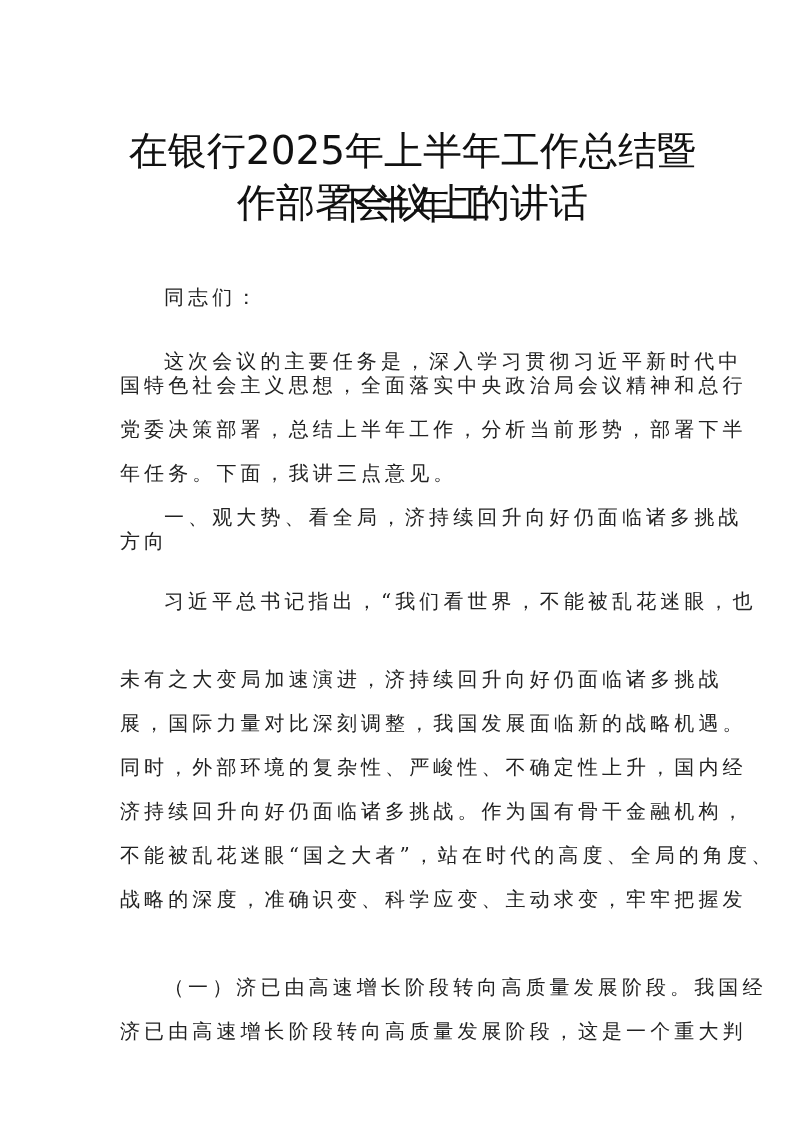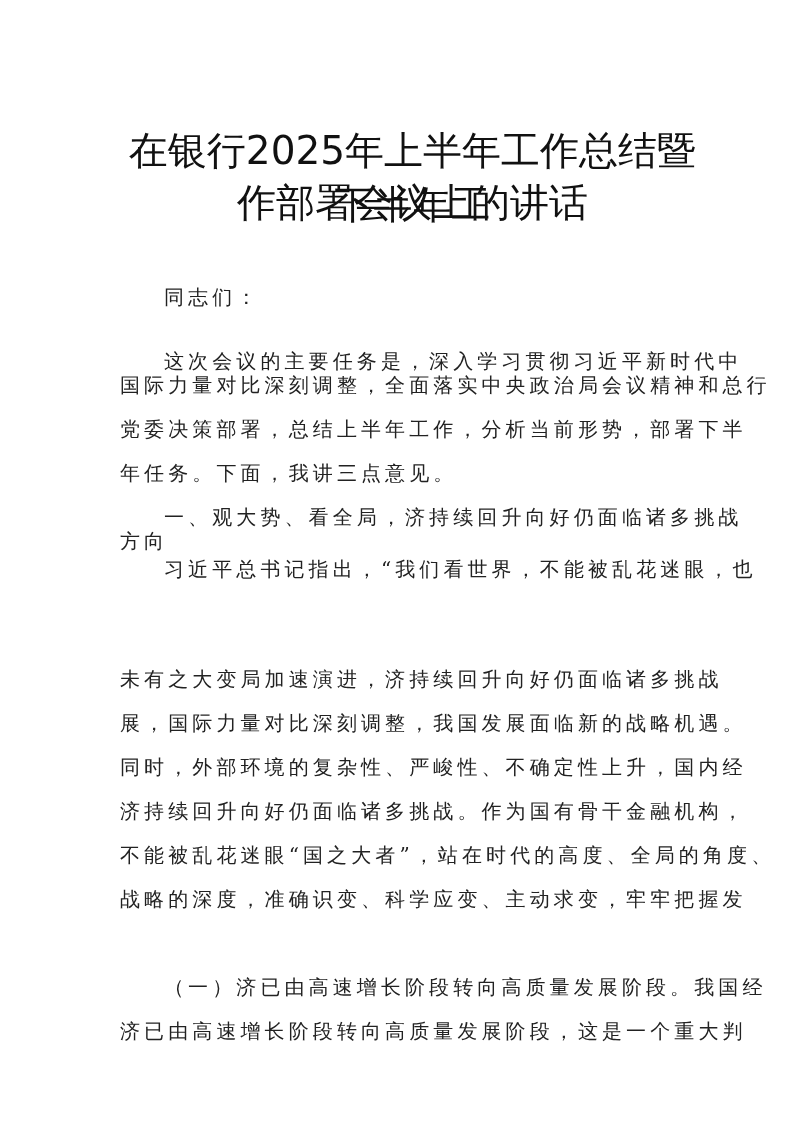--- a/index.html
+++ b/index.html
@@ -16,26 +16,26 @@
 </style>
 </head>
 <body>
 
 <div class="page">
   <div class="title t1">在银行2025年上半年工作总结暨下半年工</div>
   <div class="title t2">作部署会议上的讲话</div>
 
   <div class="line indent" style="top:284px">同志们：</div>
   <div class="line indent" style="top:348px">这次会议的主要任务是，深入学习贯彻习近平新时代中</div>
-  <div class="line" style="top:372px">国际力量对比深刻调整，全面落实中央政治局会议精神和总行</div>
+  <div class="line" style="top:372px">国特色社会主义思想，全面落实中央政治局会议精神和总行</div>
   <div class="line" style="top:416px">党委决策部署，总结上半年工作，分析当前形势，部署下半</div>
   <div class="line" style="top:460px">年任务。下面，我讲三点意见。</div>
   <div class="line indent" style="top:504px">一、观大势、看全局，济持续回升向好仍面临诸多挑战</div>
   <div class="line" style="top:528px; top:528px;">方向</div>
-  <div class="line indent" style="top:556px">习近平总书记指出，“我们看世界，不能被乱花迷眼，也</div>
+  <div class="line indent" style="top:588px">习近平总书记指出，“我们看世界，不能被乱花迷眼，也</div>
   <div class="line" style="top:666px">未有之大变局加速演进，济持续回升向好仍面临诸多挑战</div>
   <div class="line" style="top:710px">展，国际力量对比深刻调整，我国发展面临新的战略机遇。</div>
   <div class="line" style="top:754px">同时，外部环境的复杂性、严峻性、不确定性上升，国内经</div>
   <div class="line" style="top:798px">济持续回升向好仍面临诸多挑战。作为国有骨干金融机构，</div>
   <div class="line" style="top:842px">不能被乱花迷眼“国之大者”，站在时代的高度、全局的角度、</div>
   <div class="line" style="top:886px">战略的深度，准确识变、科学应变、主动求变，牢牢把握发</div>
   <div class="line indent" style="top:974px">（一）济已由高速增长阶段转向高质量发展阶段。我国经</div>
   <div class="line" style="top:1018px">济已由高速增长阶段转向高质量发展阶段，这是一个重大判</div>
 </div>
 

